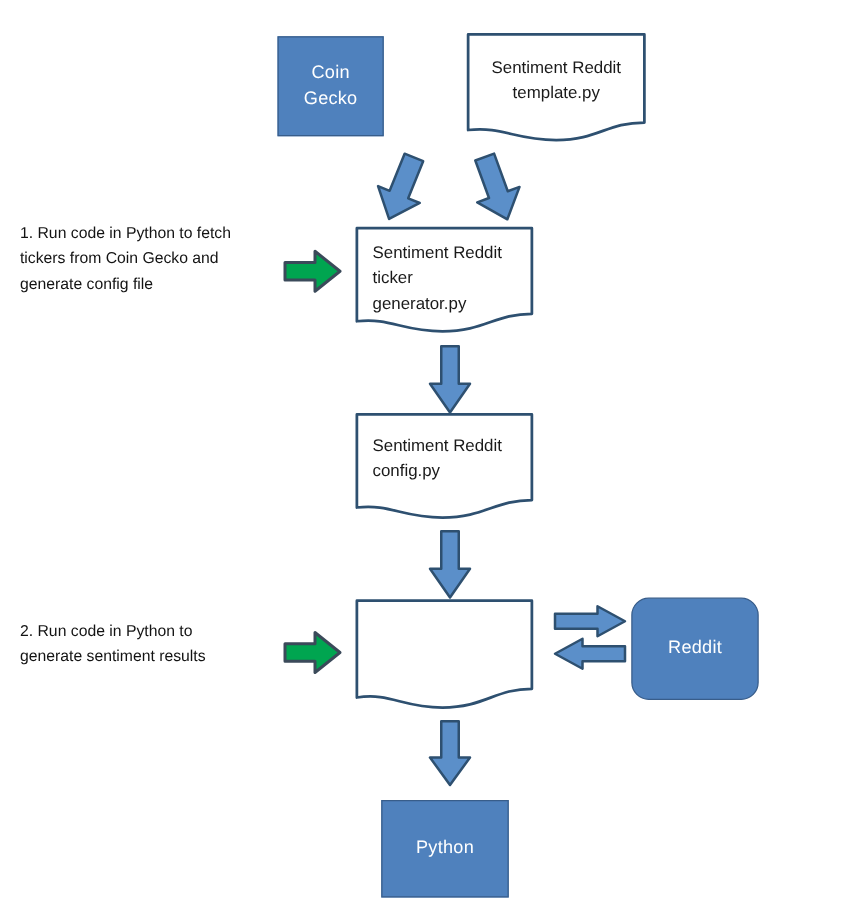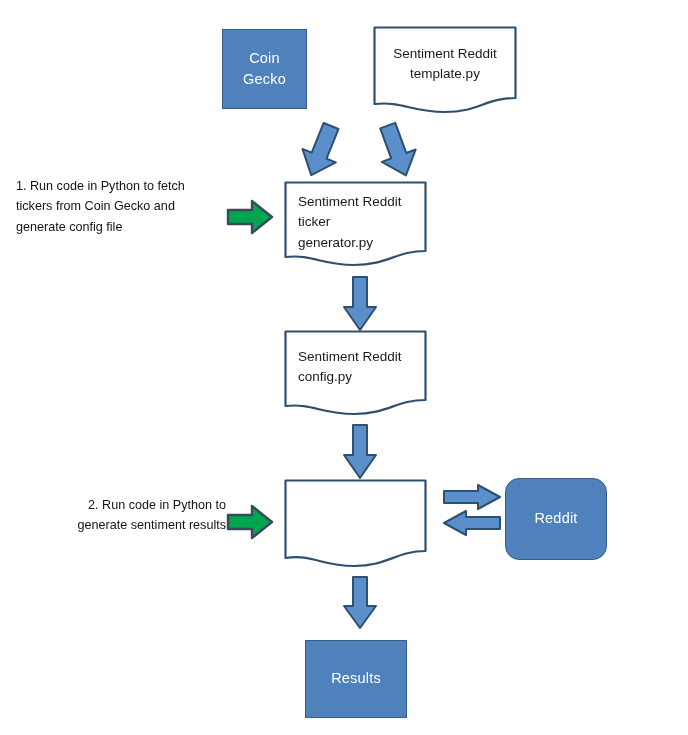--- a/index.html
+++ b/index.html
@@ -128,21 +128,21 @@
       <path d="M1.5,1.5 L141.5,1.5 L141.5,70 C112,70 104,84 70,84 C37,84 29,73 1.5,76 Z" fill="#ffffff" stroke="#2e5070" stroke-width="2.2" stroke-linejoin="round"></path>
     </svg>
     <div class="doc-text left" style="left:14px; top:17px; width:124px;">Sentiment Reddit
 config.py</div>
   </div>
 
   <svg class="arrow-svg" style="left:342px; top:424px;" width="36" height="56" viewBox="0 0 36 56">
     <path d="M11,1 L25,1 L25,31 L34,31 L18,54 L2,31 L11,31 Z" fill="#5b8fc9" stroke="#2e5070" stroke-width="2" stroke-linejoin="round"></path>
   </svg>
 
-  <div class="note" style="left:16px; top:495px; width:210px;text-align:right;">2. Run code in Python to
+  <div class="note" style="left:16px; top:495px; width:210px;">2. Run code in Python to
 generate sentiment results</div>
 
   <svg class="arrow-svg" style="left:226px; top:503px;" width="48" height="38" viewBox="0 0 48 38">
     <path d="M2,12 L26,12 L26,3 L46,19 L26,35 L26,26 L2,26 Z" fill="#00a550" stroke="#3b4a5a" stroke-width="2.4" stroke-linejoin="round"></path>
   </svg>
 
   <div class="node doc" style="left:284px; top:479px; width:143px; height:90px;">
     <svg class="doc-svg" width="143" height="90" viewBox="0 0 143 90">
       <path d="M1.5,1.5 L141.5,1.5 L141.5,72 C112,72 104,87 70,87 C37,87 29,75 1.5,79 Z" fill="#ffffff" stroke="#2e5070" stroke-width="2.2" stroke-linejoin="round"></path>
     </svg>
@@ -155,15 +155,15 @@
   <svg class="arrow-svg" style="left:442px; top:509px;" width="60" height="28" viewBox="0 0 60 28">
     <path d="M58,8 L24,8 L24,2 L2,14 L24,26 L24,20 L58,20 Z" fill="#5b8fc9" stroke="#2e5070" stroke-width="2" stroke-linejoin="round"></path>
   </svg>
 
   <div class="node box-blue" style="left:505px; top:478px; width:102px; height:82px;border-radius:14px;">Reddit</div>
 
   <svg class="arrow-svg" style="left:342px; top:576px;" width="36" height="54" viewBox="0 0 36 54">
     <path d="M11,1 L25,1 L25,30 L34,30 L18,52 L2,30 L11,30 Z" fill="#5b8fc9" stroke="#2e5070" stroke-width="2" stroke-linejoin="round"></path>
   </svg>
 
-  <div class="node box-blue" style="left:305px; top:640px; width:102px; height:78px;">Results</div>
+  <div class="node box-blue" style="left:305px; top:640px; width:102px; height:78px;">Python</div>
 
 </div>
 
 </body></html>

